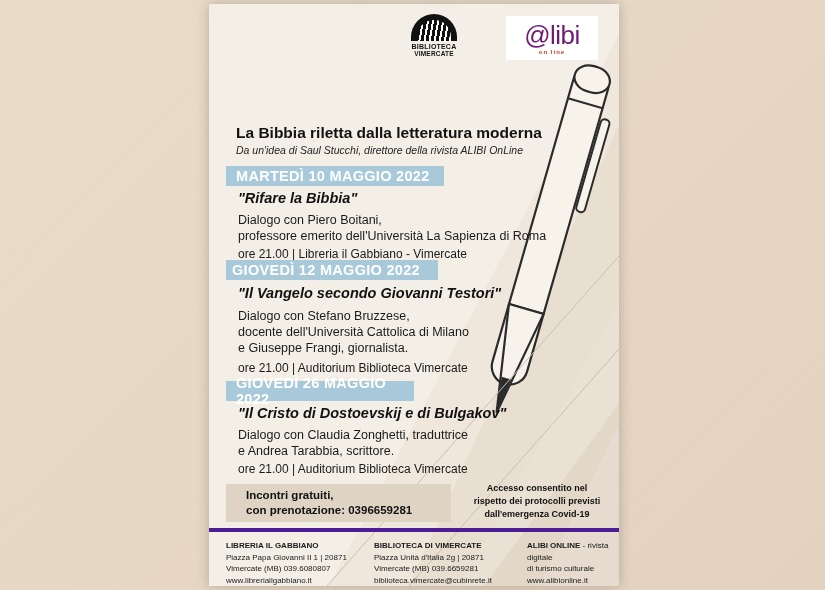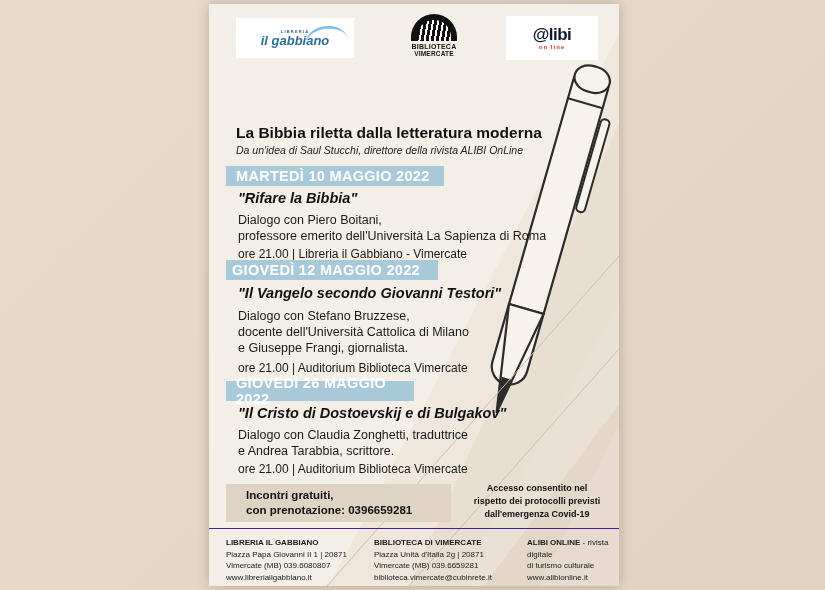--- a/index.html
+++ b/index.html
@@ -129,23 +129,23 @@
     top: 2px;
     width: 92px;
     height: 44px;
     background: #ffffff;
     display: flex;
     flex-direction: column;
     align-items: center;
     justify-content: center;
   }
   .logo-alibi .al-main {
-    font-size: 17px;
-    font-weight: bold;
-    color: #0f172a;
+    font-size: 26px;
+    font-weight: normal;
+    color: #701a75;
     line-height: 1;
     letter-spacing: -0.5px;
   }
   .logo-alibi .al-sub {
     font-size: 6px;
     font-weight: bold;
     color: #d03a2a;
     letter-spacing: 1px;
     margin-top: 1px;
   }
@@ -251,21 +251,21 @@
     line-height: 1.42;
   }
 
   
   .footer {
     position: absolute;
     left: 0;
     top: 524px;
     width: 410px;
     height: 58px;
-    border-top: 1px solid #4c1d95;
+    border-top: 4px solid #4c1d95;
   }
   .foot-col {
     position: absolute;
     top: 8px;
     font-size: 8px;
     color: #1a1a1a;
     line-height: 1.45;
   }
   .foot-col .fc-head {
     font-weight: bold;
@@ -292,25 +292,20 @@
         <line x1="300" y1="300" x2="336" y2="300" stroke="#2b2b2b" stroke-width="2"></line>
         <path d="M300,300 L318,408 L336,300 Z" fill="#f7f3ea" stroke="#2b2b2b" stroke-width="2.2"></path>
         <path d="M313,372 L318,408 L323,372 Z" fill="#2b2b2b"></path>
         <rect x="338" y="96" width="9" height="96" rx="4" fill="#f7f3ea" stroke="#2b2b2b" stroke-width="2"></rect>
       </g>
       <line x1="118" y1="582" x2="410" y2="252" stroke="#cbbfae" stroke-width="1"></line>
       <line x1="200" y1="582" x2="410" y2="345" stroke="#cbbfae" stroke-width="1"></line>
     </svg>
 
     <div class="logos">
-      <div class="logo-gabbiano">
-        <div class="lg-wing"></div>
-        <div class="lg-top">LIBRERIA</div>
-        <div class="lg-main">il gabbiano</div>
-      </div>
       <div class="logo-biblio">
         <div class="bb-mark"></div>
         <div class="bb-t1">BIBLIOTECA</div>
         <div class="bb-t2">VIMERCATE</div>
       </div>
       <div class="logo-alibi">
         <div class="al-main">@libi</div>
         <div class="al-sub">on line</div>
       </div>
     </div>

